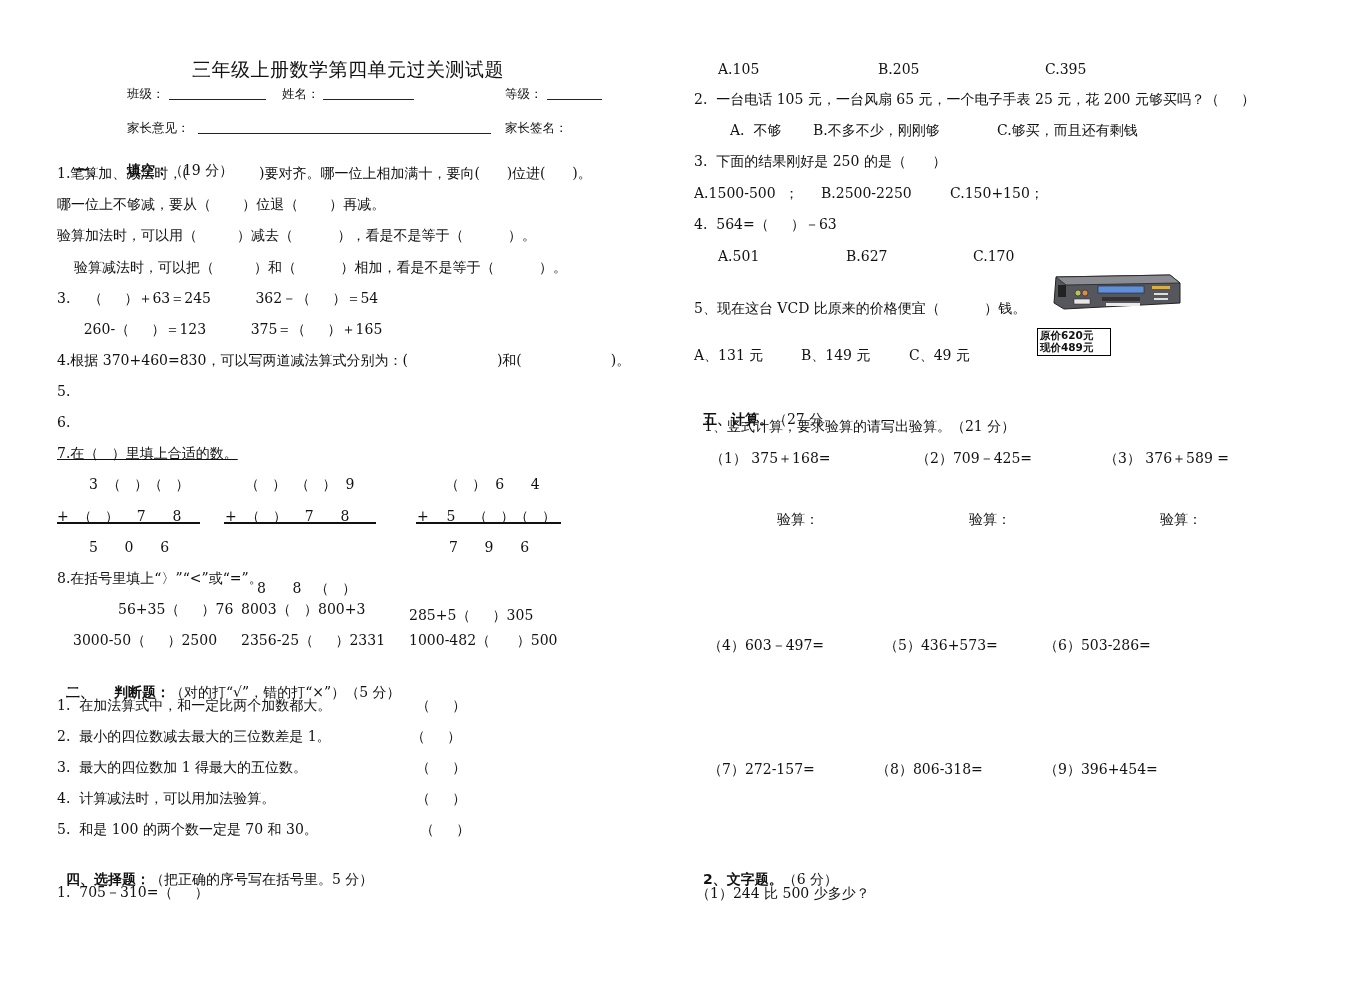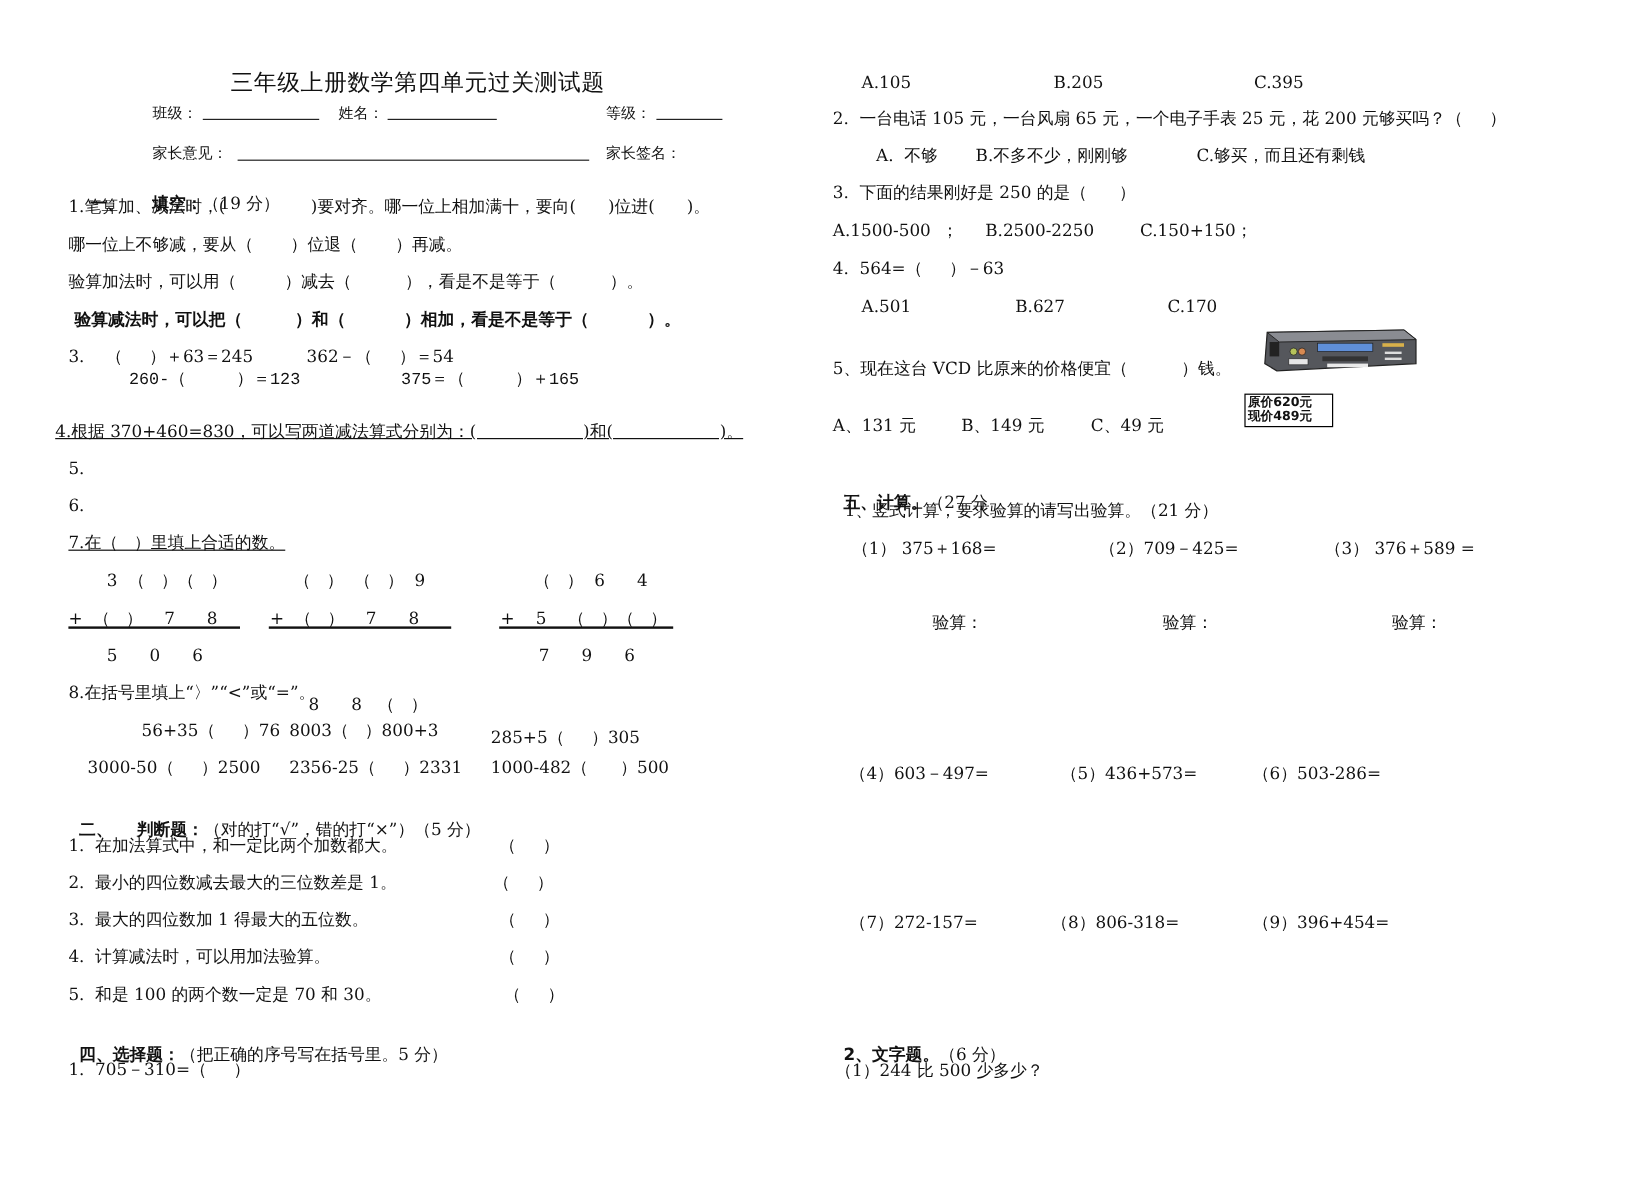--- a/index.html
+++ b/index.html
@@ -30,24 +30,24 @@
 <div class="abs small" style="left:127px;top:119px;">家长意见：</div>
 <div class="uline" style="left:198px;top:133px;width:293px;"></div>
 <div class="abs small" style="left:505px;top:119px;">家长签名：</div>
 
 <div class="abs" style="left:66px;top:143px;">
   <span class="bold">一、</span><span style="display:inline-block;width:24px"></span><span class="bold">填空：</span><span>（19 分）</span>
 </div>
 <div class="abs" style="left:57px;top:164px;">1.笔算加、减法时，(                )要对齐。哪一位上相加满十，要向(      )位进(      )。</div>
 <div class="abs" style="left:57px;top:195px;">哪一位上不够减，要从（       ）位退（       ）再减。</div>
 <div class="abs" style="left:57px;top:226px;">验算加法时，可以用（         ）减去（          ），看是不是等于（          ）。</div>
-<div class="abs" style="left:62px;top:258px;font-weight:bold;">验算减法时，可以把（         ）和（          ）相加，看是不是等于（          ）。</div>
+<div class="abs" style="left:74px;top:258px;">验算减法时，可以把（         ）和（          ）相加，看是不是等于（          ）。</div>
 <div class="abs" style="left:57px;top:289px;">3.    （     ）＋63＝245          362－（     ）＝54</div>
-<div class="abs" style="left:57px;top:308px;font-family:Liberation Mono, monospace;">      260-（     ）＝123          375＝（     ）＋165</div>
-<div class="abs" style="left:46px;top:351px;text-decoration:underline;">4.根据 370+460=830，可以写两道减法算式分别为：(                    )和(                    )。</div>
+<div class="abs" style="left:57px;top:320px;">      260-（     ）＝123          375＝（     ）＋165</div>
+<div class="abs" style="left:57px;top:351px;">4.根据 370+460=830，可以写两道减法算式分别为：(                    )和(                    )。</div>
 <div class="abs" style="left:57px;top:382px;">5.</div>
 <div class="abs" style="left:57px;top:413px;">6.</div>
 <div class="abs" style="left:57px;top:444px;text-decoration:underline;">7.在（   ）里填上合适的数。</div>
 
 <div class="abs" style="left:89px;top:475px;">3  （   ）（   ）</div>
 <div class="abs" style="left:57px;top:507px;">+  （   ）    7      8</div>
 <div class="uline thick" style="left:57px;top:522px;width:143px;"></div>
 <div class="abs" style="left:89px;top:538px;">5      0      6</div>
 
 <div class="abs" style="left:245px;top:475px;">（   ）  （   ）  9</div>

